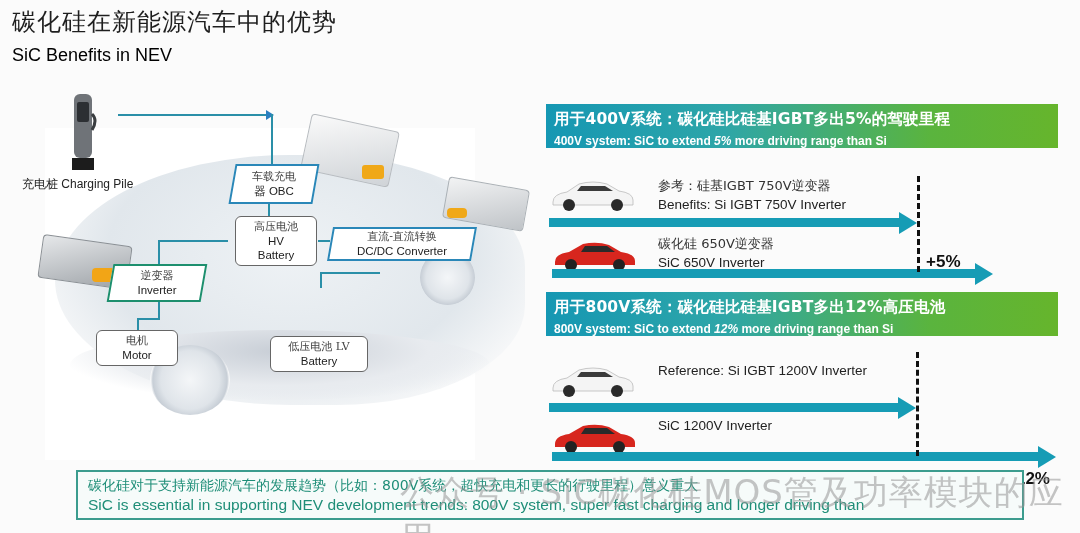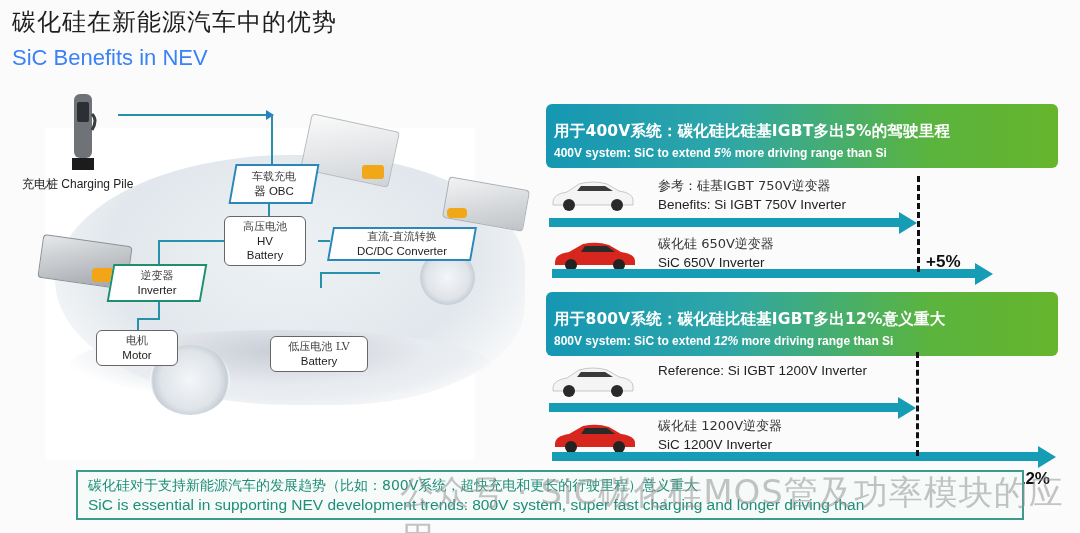--- a/index.html
+++ b/index.html
@@ -1,38 +1,38 @@
 <!DOCTYPE html>
 <html><head>
 <meta charset="utf-8">
 <style>
   html,body{margin:0;padding:0;}
   body{width:1080px;height:533px;background:#fbfbfb;position:relative;overflow:hidden;font-family:"Liberation Sans","DejaVu Sans",sans-serif;}
   .abs{position:absolute;}
   .title-cn{left:12px;top:6px;font-size:24px;color:#1e1e1e;letter-spacing:1px;font-family:"DejaVu Sans",sans-serif;}
-  .title-en{left:12px;top:45px;font-size:22px;color:#3b82f6;}
+  .title-en{left:12px;top:45px;font-size:18px;color:#000000;}
   
   .diagram-bg{left:45px;top:128px;width:430px;height:332px;background:#ffffff;}
   .car-body{left:55px;top:155px;width:470px;height:250px;border-radius:50% 45% 40% 50%;background:radial-gradient(ellipse at 50% 40%,#eef2f5 0%,#e1e7ec 55%,#f7f8f9 80%,transparent 82%);}
   .car-shadow{left:70px;top:330px;width:420px;height:70px;border-radius:50%;background:radial-gradient(ellipse at 50% 30%,#c8ced6 0%,#e8ebef 50%,transparent 75%);}
   .wheel{border-radius:50%;background:radial-gradient(circle,#f4f6f8 0%,#dfe4e9 55%,#c7ced6 70%,#f7f8f9 74%);}
   .box{position:absolute;background:#fff;text-align:center;font-size:11.5px;line-height:14px;color:#222;display:flex;flex-direction:column;justify-content:center;}
   .box .cn{font-family:"DejaVu Serif",serif;color:#444;font-size:11px;}
   .box.round{border:1.5px solid #666;border-radius:6px;}
   .box.para{border:2px solid #2a87b8;transform:skewX(-10deg);}
   .box.para > div{transform:skewX(10deg);}
   .box.para-green{border:2px solid #1d8f6e;transform:skewX(-10deg);}
   .box.para-green > div{transform:skewX(10deg);}
   .line{position:absolute;background:#2a8fa8;}
   .arrowhead{position:absolute;width:0;height:0;}
   .charging-pile{left:68px;top:92px;width:30px;height:80px;}
   .pile-label{left:22px;top:176px;font-size:12px;color:#222;}
   .module{position:absolute;border-radius:4px;}
   
-  .banner{position:absolute;left:546px;width:512px;height:64px;background:linear-gradient(90deg,#1597b3 0%,#2ea6a8 35%,#5ab43e 75%,#66b52c 100%);color:#fff;padding:16px 0 0 8px;box-sizing:border-box;border-radius:6px;}
+  .banner{position:absolute;left:546px;width:512px;height:44px;background:linear-gradient(90deg,#1597b3 0%,#2ea6a8 35%,#5ab43e 75%,#66b52c 100%);color:#fff;padding:4px 0 0 8px;box-sizing:border-box;}
   .banner .l1{font-size:15.5px;font-weight:bold;font-family:"DejaVu Sans",sans-serif;line-height:22px;letter-spacing:0.2px;}
   .banner .l2{font-size:12px;font-weight:bold;line-height:22px;}
   .car-img{position:absolute;width:86px;height:34px;}
   .label{position:absolute;font-size:13.5px;color:#222;line-height:19px;}
   .label .cn{font-family:"DejaVu Sans",sans-serif;color:#333;font-size:13px;}
   .bar{position:absolute;height:9px;background:#169cb5;}
   .tip{position:absolute;width:0;height:0;border-top:11px solid transparent;border-bottom:11px solid transparent;border-left:18px solid #169cb5;}
   .dash{position:absolute;width:0;border-left:3px dashed #111;}
   .pct{position:absolute;font-size:17px;font-weight:bold;color:#111;}
   
@@ -81,21 +81,21 @@
   <div class="line" style="left:158px;top:300px;width:1.5px;height:20px;"></div>
   <div class="line" style="left:137px;top:318px;width:22px;height:1.5px;"></div>
   <div class="line" style="left:137px;top:318px;width:1.5px;height:12px;"></div>
 
   <div class="box para" style="left:232px;top:164px;width:80px;height:36px;">
     <div>
       <div class="cn">车载充电</div>
       <div>器 OBC</div>
     </div>
   </div>
-  <div class="box round" style="left:224px;top:216px;width:80px;height:48px;justify-content:center;">
+  <div class="box round" style="left:235px;top:216px;width:80px;height:48px;justify-content:center;">
     <div class="cn">高压电池</div>
     <div>HV</div>
     <div>Battery</div>
   </div>
   <div class="box para" style="left:330px;top:227px;width:140px;height:30px;">
     <div>
       <div class="cn">直流-直流转换</div>
       <div>DC/DC Converter</div>
     </div>
   </div>
@@ -146,21 +146,21 @@
   </div>
   <div class="bar" style="left:552px;top:269px;width:425px;"></div>
   <div class="tip" style="left:975px;top:263px;"></div>
 
   <div class="dash" style="left:917px;top:176px;height:96px;"></div>
   <div class="pct" style="left:926px;top:252px;">+5%</div>
 </div>
 
 <div>
   <div class="banner" style="top:292px;">
-    <div class="l1">用于800V系统：碳化硅比硅基IGBT多出12%意义重大</div>
+    <div class="l1">用于800V系统：碳化硅比硅基IGBT多出12%高压电池</div>
     <div class="l2"><span>800V system: SiC to extend </span><i>12%</i><span> more driving range than Si</span></div>
   </div>
 
   <svg class="car-img" style="left:549px;top:364px;" viewBox="0 0 86 34">
     <path d="M4 24 Q4 16 18 14 L30 6 Q44 2 58 6 L70 13 Q84 15 84 22 L84 27 L4 27 Z" fill="#f4f4f4" stroke="#bbb" stroke-width="0.8"></path>
     <path d="M32 8 L56 8 L64 13 L28 13 Z" fill="#3a3a3a"></path>
     <circle cx="20" cy="27" r="6" fill="#2a2a2a"></circle>
       <circle cx="68" cy="27" r="6" fill="#2a2a2a"></circle>
   </svg>
   <div class="label" style="left:658px;top:361px;">
@@ -169,21 +169,20 @@
   <div class="bar" style="left:549px;top:403px;width:350px;"></div>
   <div class="tip" style="left:898px;top:397px;"></div>
 
   <svg class="car-img" style="left:551px;top:420px;" viewBox="0 0 86 34">
     <path d="M4 24 Q4 16 18 14 L32 6 Q46 3 58 7 L70 14 Q84 16 84 23 L84 27 L4 27 Z" fill="#d7261e"></path>
     <path d="M34 8 L56 8 L64 14 L30 14 Z" fill="#2a2a2a"></path>
     <circle cx="20" cy="27" r="6" fill="#222"></circle>
       <circle cx="68" cy="27" r="6" fill="#222"></circle>
   </svg>
   <div class="label" style="left:658px;top:416px;">
-    <div class="cn">碳化硅 1200V逆变器</div>
     <div>SiC 1200V Inverter</div>
   </div>
   <div class="bar" style="left:552px;top:452px;width:488px;"></div>
   <div class="tip" style="left:1038px;top:446px;"></div>
 
   <div class="dash" style="left:916px;top:352px;height:104px;"></div>
   <div class="pct" style="left:1006px;top:429px;margin-top:40px;">+12%</div>
 </div>
 
 <div class="abs summary">

